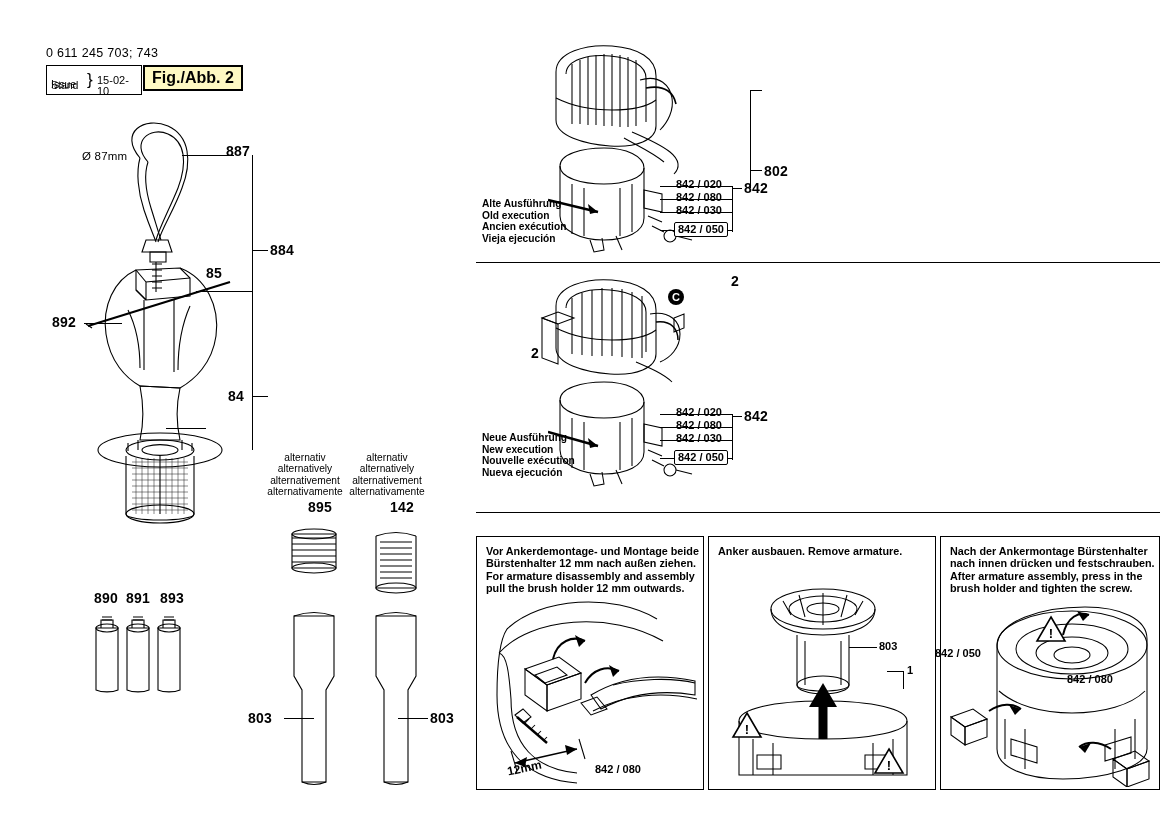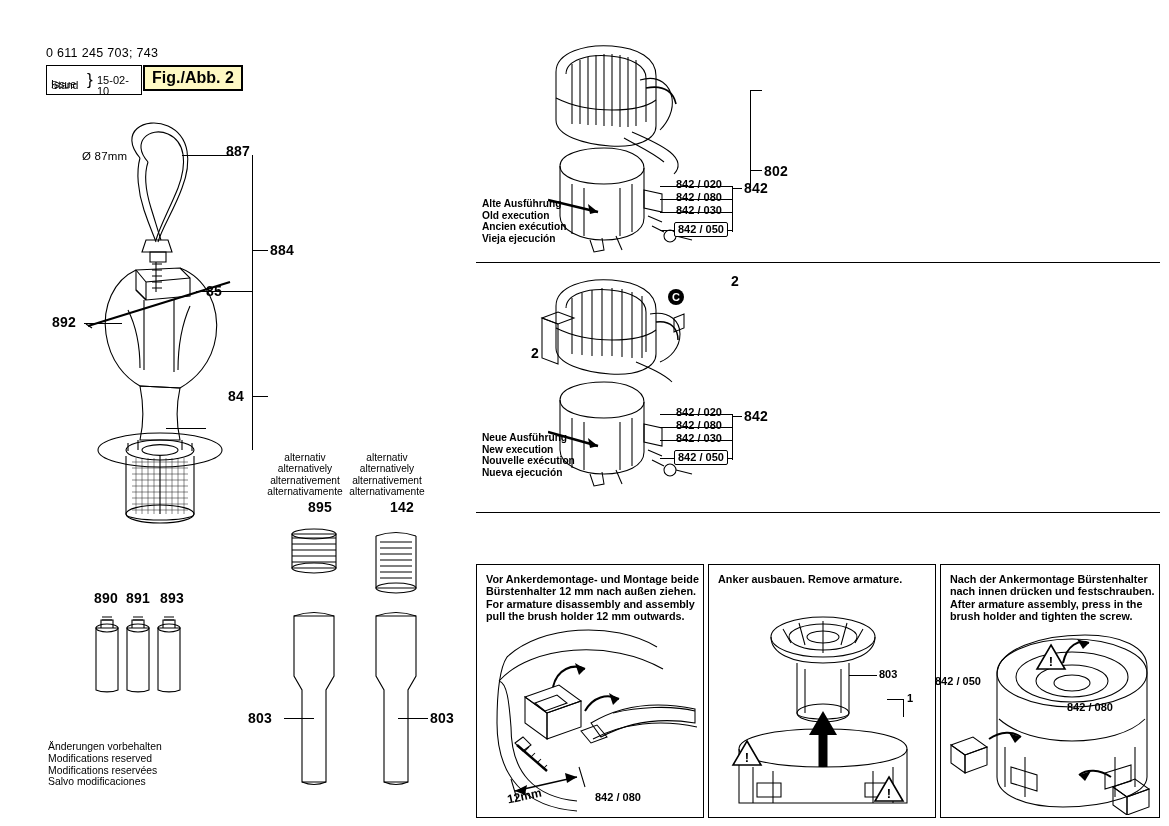--- a/index.html
+++ b/index.html
@@ -36,21 +36,20 @@
     font-size:11px;
     font-weight:bold;
     background:#fff;
     display:inline-block;
     line-height:13px;
   }
   .panel{
     border:1.3px solid #000;
     background:#fff;
     box-sizing:border-box;
-    margin-top:28px;
   }
   .rule{background:#000;}
   .line{background:#000;position:absolute;}
   svg{display:block;}
   .note{font-size:10.2px;line-height:11.6px;font-weight:bold;}
   .alt{font-size:10.2px;line-height:11.4px;text-align:center;white-space:nowrap;}
   .foot{font-size:10.4px;line-height:11.8px;}
 </style>
 </head>
 <body>
@@ -116,21 +115,21 @@
   <div class="line" style="left:252px;top:155px;width:1.3px;height:295px;"></div>
   <div class="line" style="left:252px;top:250px;width:16px;height:1.3px;"></div>
   <div class="line" style="left:196px;top:291px;width:56px;height:1.3px;"></div>
   <div class="line" style="left:252px;top:396px;width:16px;height:1.3px;"></div>
   <div class="line" style="left:84px;top:323px;width:38px;height:1.3px;"></div>
   <div class="line" style="left:166px;top:428px;width:40px;height:1.3px;"></div>
 
   <div class="abs lbl" style="left:82px;top:150px;font-weight:normal;font-size:11.5px;">Ø 87mm</div>
   <div class="abs lbl" style="left:226px;top:143px;">887</div>
   <div class="abs lbl" style="left:270px;top:242px;">884</div>
-  <div class="abs lbl" style="left:206px;top:283px;">85</div>
+  <div class="abs lbl" style="left:206px;top:265px;">85</div>
   <div class="abs lbl" style="left:52px;top:314px;">892</div>
   <div class="abs lbl" style="left:228px;top:388px;">84</div>
 
   <svg class="abs" style="left:88px;top:614px;" width="110" height="86" viewBox="0 0 110 86">
     <g fill="none" stroke="#000" stroke-width="1.1">
       <path d="M8 14 l0 62 a14 5 0 0 0 22 0 l0 -62 z"></path>
       <path d="M13 14 l0 -8 l12 0 l0 8"></path>
       <ellipse cx="19" cy="14" rx="11" ry="4"></ellipse>
       <path d="M14 6 l10 0 M14 3 l10 0"></path>
       <path d="M39 14 l0 62 a14 5 0 0 0 22 0 l0 -62 z"></path>
@@ -140,26 +139,20 @@
       <path d="M70 14 l0 62 a14 5 0 0 0 22 0 l0 -62 z"></path>
       <path d="M75 14 l0 -8 l12 0 l0 8"></path>
       <ellipse cx="81" cy="14" rx="11" ry="4"></ellipse>
       <path d="M76 6 l10 0 M76 3 l10 0"></path>
     </g>
   </svg>
   <div class="abs lbl" style="left:94px;top:590px;">890</div>
   <div class="abs lbl" style="left:126px;top:590px;">891</div>
   <div class="abs lbl" style="left:160px;top:590px;">893</div>
 
-  <div class="abs foot" style="left:48px;top:741px;">
-    <div>Änderungen vorbehalten</div>
-    <div>Modifications reserved</div>
-    <div>Modifications reservées</div>
-    <div>Salvo modificaciones</div>
-  </div>
 
   <div class="abs alt" style="left:262px;top:452px;width:86px;">
     <div>alternativ</div>
     <div>alternatively</div>
     <div>alternativement</div>
     <div>alternativamente</div>
   </div>
   <div class="abs lbl" style="left:308px;top:499px;">895</div>
 
   <svg class="abs" style="left:272px;top:516px;" width="84" height="270" viewBox="0 0 84 270">

